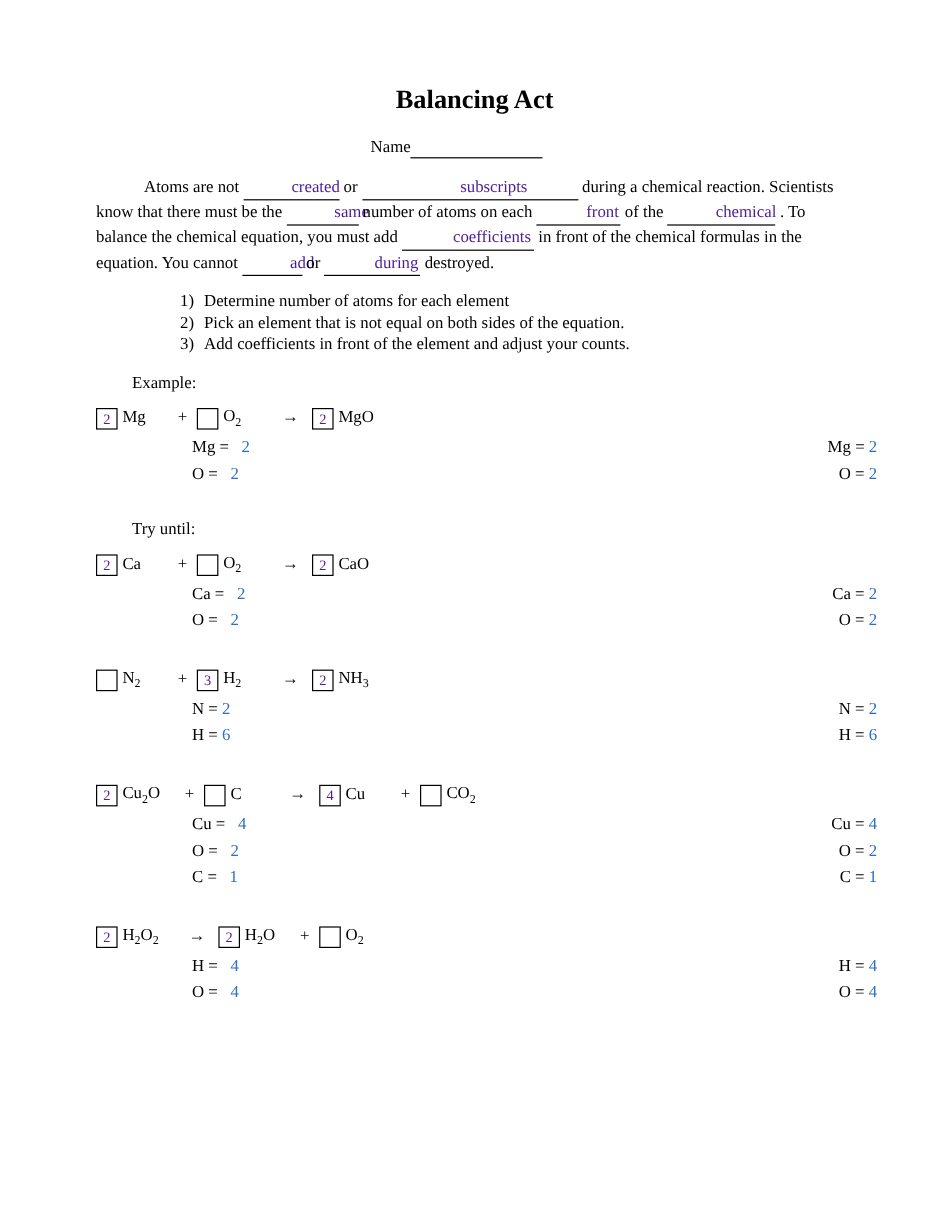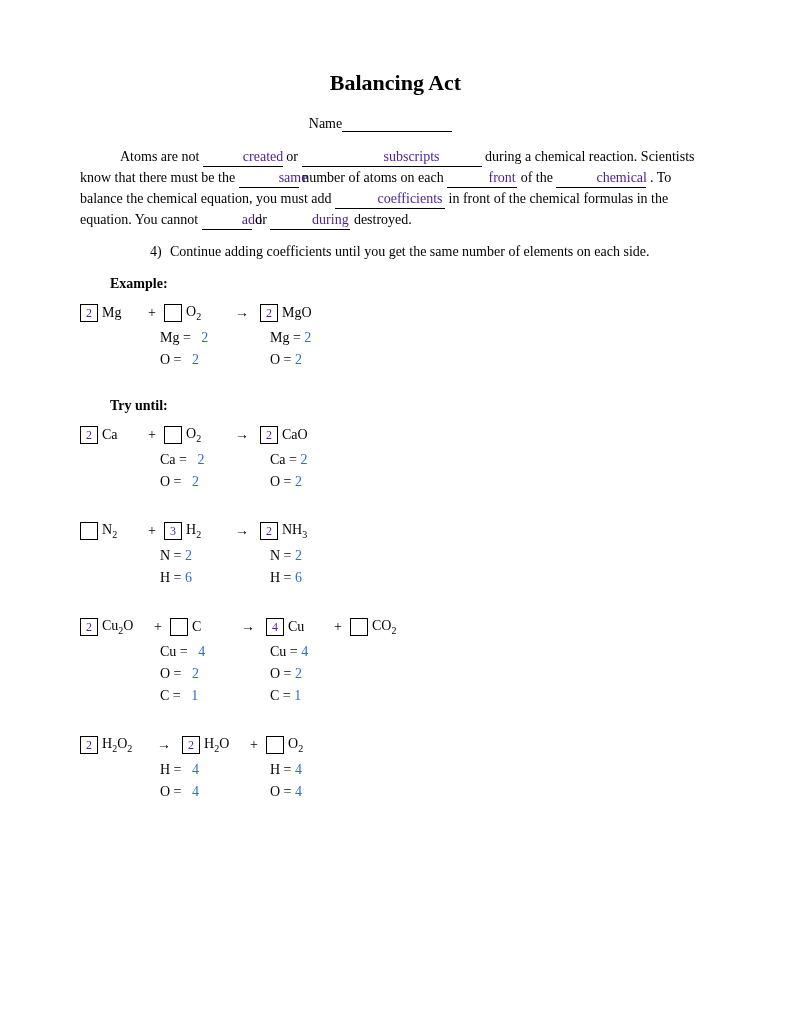--- a/index.html
+++ b/index.html
@@ -50,21 +50,21 @@
       list-style: none;
     }
     .steps li {
       margin-bottom: 2px;
     }
     .stepnum {
       display: inline-block;
       width: 20px;
     }
     .section-label {
-      font-weight: bold;
+      font-weight: normal;
       margin: 6px 0 10px 50px;
     }
     .equation-block {
       margin: 10px 0 30px 20px;
     }
     .eq-line {
       display: flex;
       align-items: center;
       margin-bottom: 6px;
       min-height: 22px;
@@ -94,20 +94,21 @@
     }
     .arrow {
       display: inline-block;
       width: 36px;
       text-align: center;
       font-weight: bold;
     }
     .count-pair {
       display: flex;
       margin-bottom: 6px;
+      justify-content: space-between;
     }
     .count-l {
       width: 180px;
       padding-left: 80px;
     }
     .count-r {
       padding-left: 10px;
     }
     .valcol {
       color: #2a6fc9;
@@ -136,21 +137,23 @@
   <span>. To balance the chemical equation, you must add </span>
   <span class="blank" style="width:110px"><span class="fill">coefficients</span></span>
   <span> in front of the chemical formulas in the equation. You cannot </span>
   <span class="blank" style="width:50px"><span class="fill">add</span></span>
   <span> or </span>
   <span class="blank" style="width:80px"><span class="fill">during</span></span>
   <span> destroyed.</span>
 </p>
 
 <ol class="steps">
-  <li><span class="stepnum">4)</span><span>Continue adding coefficients until you get the same number of elements on each side.</span></li>
+  <li><span class="stepnum">1)</span><span>Determine number of atoms for each element</span></li>
+  <li><span class="stepnum">2)</span><span>Pick an element that is not equal on both sides of the equation.</span></li>
+  <li><span class="stepnum">3)</span><span>Add coefficients in front of the element and adjust your counts.</span></li>
 </ol>
 
 <div class="section-label">Example:</div>
 
 <div class="equation-block">
   <div class="eq-line">
     <span class="coef-box">
         <span class="fill">2</span>
       </span>
     <span class="formula"><span>Mg</span></span>

